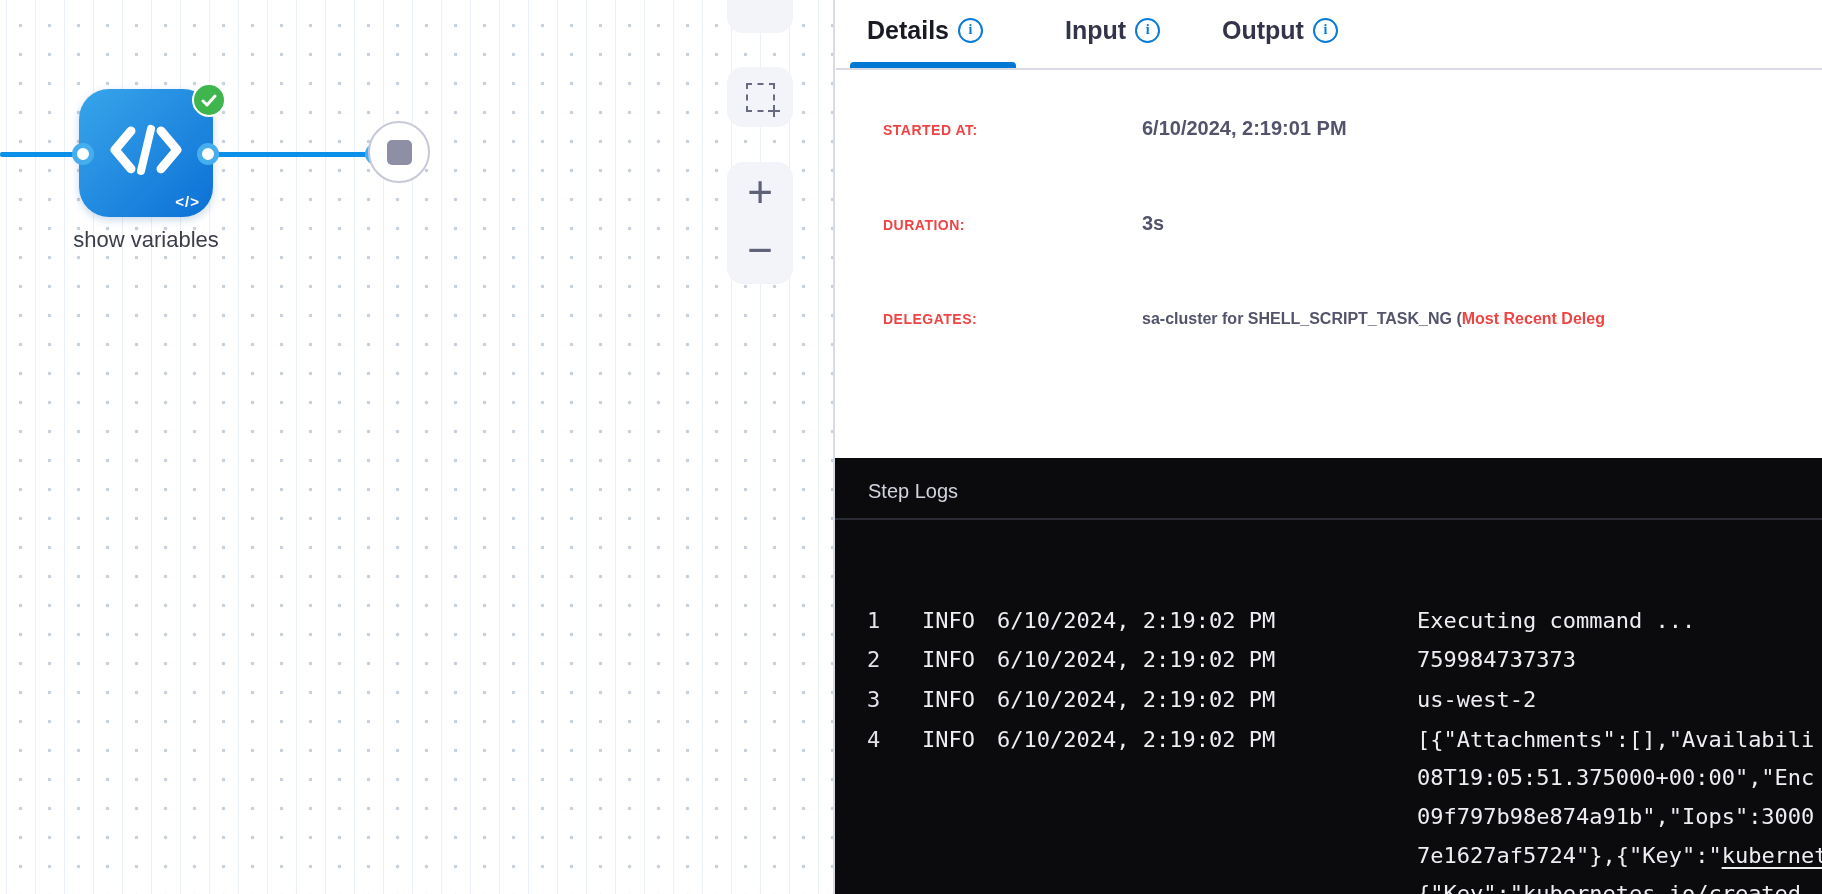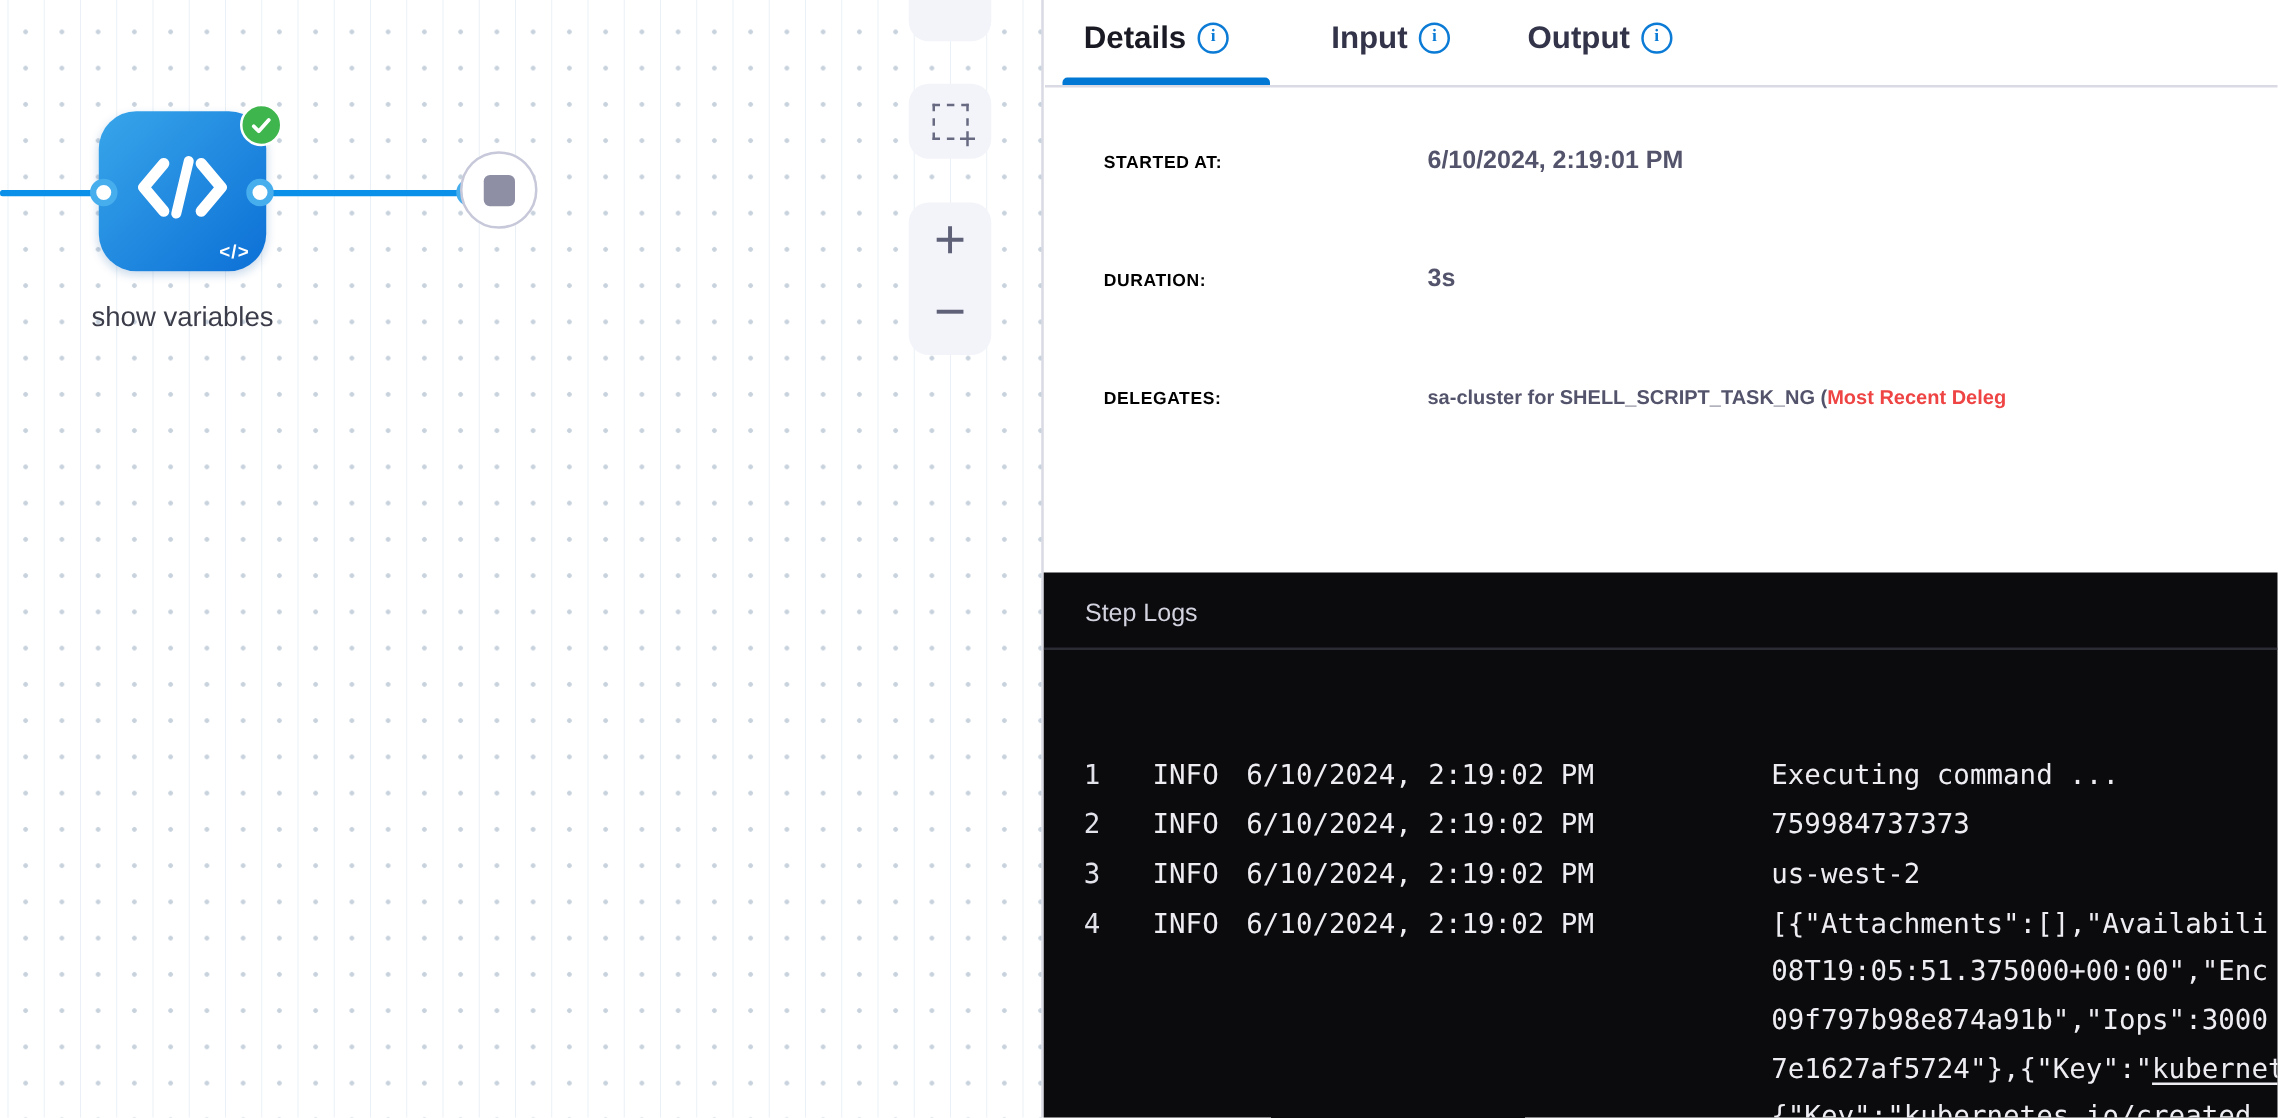--- a/index.html
+++ b/index.html
@@ -23,21 +23,21 @@
   .node .mini{position:absolute;right:13px;bottom:7px;color:#fff;font-weight:700;font-size:15px;letter-spacing:1px}
   .badge{position:absolute;left:192px;top:83px;width:30px;height:30px;border-radius:50%;
          background:#3eb54d;border:2px solid #fff;display:flex;align-items:center;justify-content:center}
   .port{position:absolute;width:12px;height:12px;border-radius:50%;background:#fff;border:5px solid #47aeee}
   .port.p-left{left:72px;top:143px}
   .port.p-right{left:197px;top:143px}
   .port.p-end{left:365px;top:143px}
   .endnode{position:absolute;left:368px;top:121px;width:58px;height:58px;border-radius:50%;
            background:#fff;border:2px solid #c7c8d9;display:flex;align-items:center;justify-content:center;cursor:pointer}
   .endnode .sq{width:25px;height:25px;border-radius:5px;background:#8e8fa5}
-  .node-label{position:absolute;left:26px;top:241px;width:240px;text-align:center;
+  .node-label{position:absolute;left:26px;top:227px;width:240px;text-align:center;
               font-size:22px;font-weight:500;color:#3c3d4a}
 
   
   .tbtn{position:absolute;left:727px;width:66px;background:#f3f4fa;border:none;border-radius:16px;
         cursor:pointer;padding:0}
   .tbtn.fit{top:-27px;height:60px}
   .tbtn.marquee{top:67px;height:60px}
   .tbtn.zoomgrp{top:162px;height:122px;background:#f3f4fa}
   .marq{position:absolute;left:19px;top:16px;width:25px;height:25px;border:2px dashed #686a82}
   .marq-dot{position:absolute;right:-7px;bottom:-7px;width:12px;height:12px;background:#f3f4fa}
@@ -60,21 +60,21 @@
        font-size:25px;color:#33344a;font-weight:600;cursor:pointer}
   .tab.t-details{left:31px;font-weight:700;color:#191a24}
   .tab.t-input{left:229px}
   .tab.t-output{left:386px}
   .iicon{width:21px;height:21px;border:2px solid #0b7bd6;border-radius:50%;color:#0b7bd6;
          font-size:14px;font-weight:700;display:flex;align-items:center;justify-content:center;
          font-family:"Liberation Serif",serif}
 
   .drow{position:absolute;left:47px;display:flex;align-items:baseline;white-space:nowrap}
   .drow.r0{top:117px}.drow.r1{top:165px}.drow.r2{top:212px}.drow.r3{top:259px}.drow.r4{top:310px}
-  .dl{width:259px;font-size:14px;font-weight:700;color:#000000;letter-spacing:.5px}
+  .dl{width:259px;font-size:14px;font-weight:700;color:#ef4444;letter-spacing:.5px}
   .dv{font-size:20px;font-weight:700;color:#53546c}
   .dv.small{font-size:16px}
   .dlink{color:#ef4444;font-weight:700;font-size:16px;cursor:pointer}
   .vbtn{position:absolute;left:306px;top:355px;width:418px;height:46px;background:#fff;
         border:2px solid #0b7bd6;border-radius:9px;color:#0b7bd6;font-size:21px;font-weight:700;
         font-family:"Liberation Sans",sans-serif;cursor:pointer}
 
   
   .logs{position:absolute;left:835px;top:458px;width:987px;height:436px;background:#0b0b0e;overflow:hidden}
   .logs-title{position:absolute;left:33px;top:22px;font-size:20px;color:#d2d3df}

